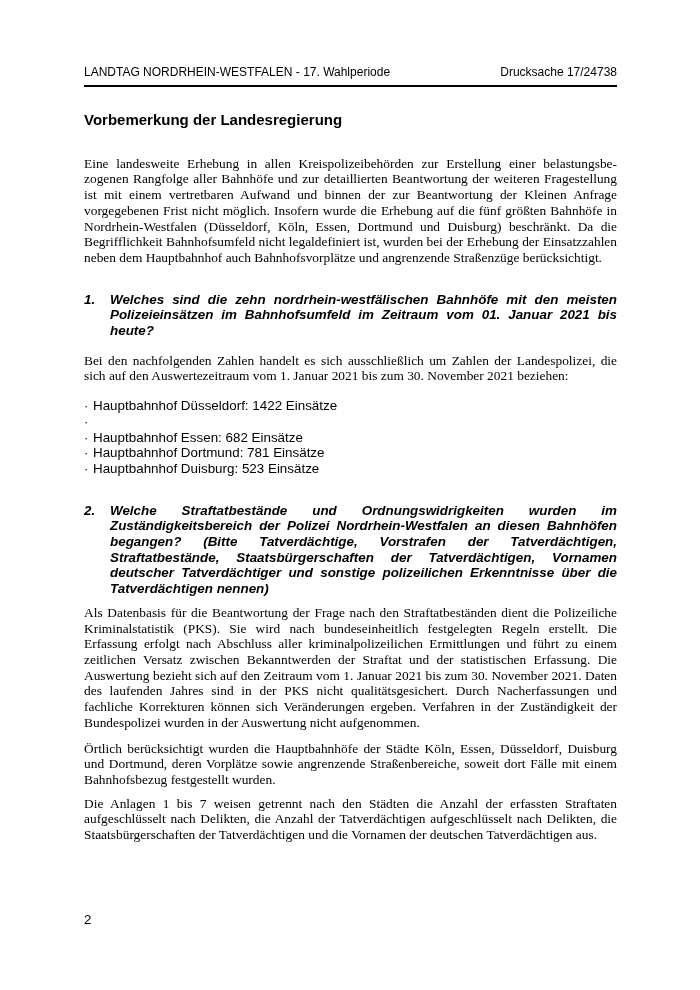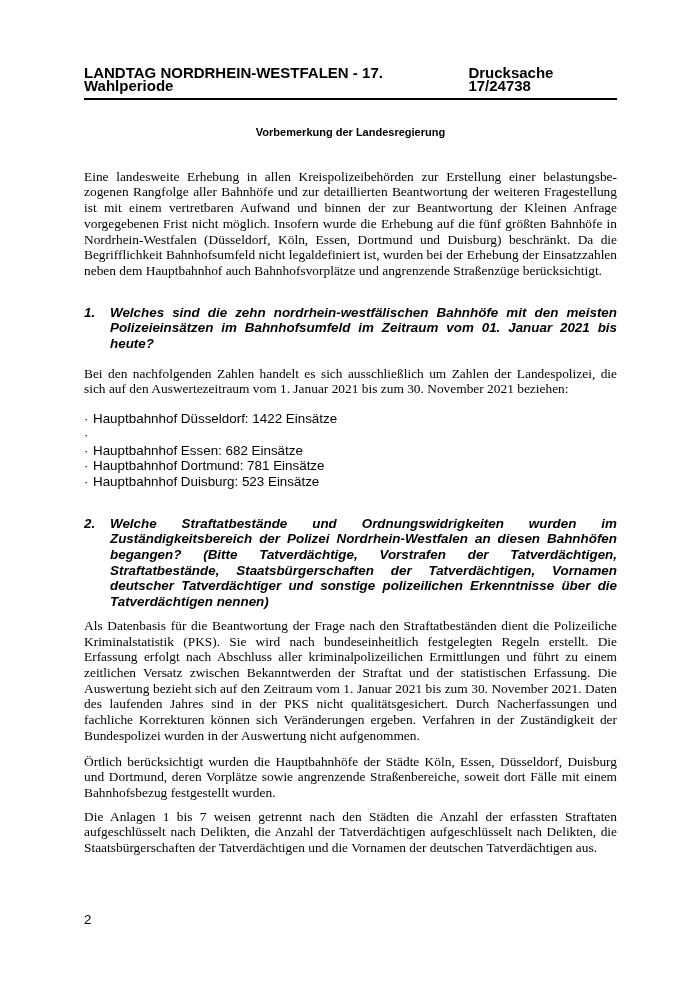--- a/index.html
+++ b/index.html
@@ -17,33 +17,32 @@
     line-height: 15.7px;
     box-sizing: border-box;
     overflow: hidden;
   }
   .content { padding: 66px 83px 0 84px; }
 
   .doc-header {
     display: flex;
     justify-content: space-between;
     align-items: baseline;
-    font-weight: 700;
-    font-size: 15px;
+    font-weight: 400;
+    font-size: 12px;
     line-height: 13px;
     border-bottom: 2px solid #000000;
     padding-bottom: 6px;
   }
 
   .section-heading {
-    font-size: 11px;
+    font-size: 15px;
     line-height: 15.7px;
     font-weight: 700;
     margin: 25px 0 0 0;
-    text-align: center;
   }
 
   p.body-text {
     margin: 28px 0 0 0;
     text-align: justify;
     hyphens: manual;
     font-family: Liberation Serif, serif;
   }
   p.mt8  { margin-top: 8px; }
   p.mt10 { margin-top: 10px; }

